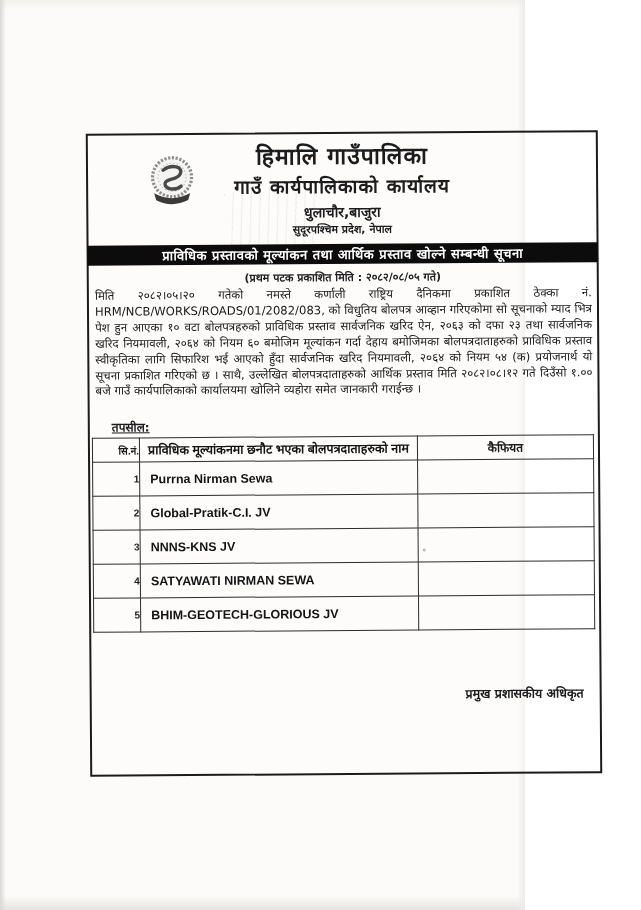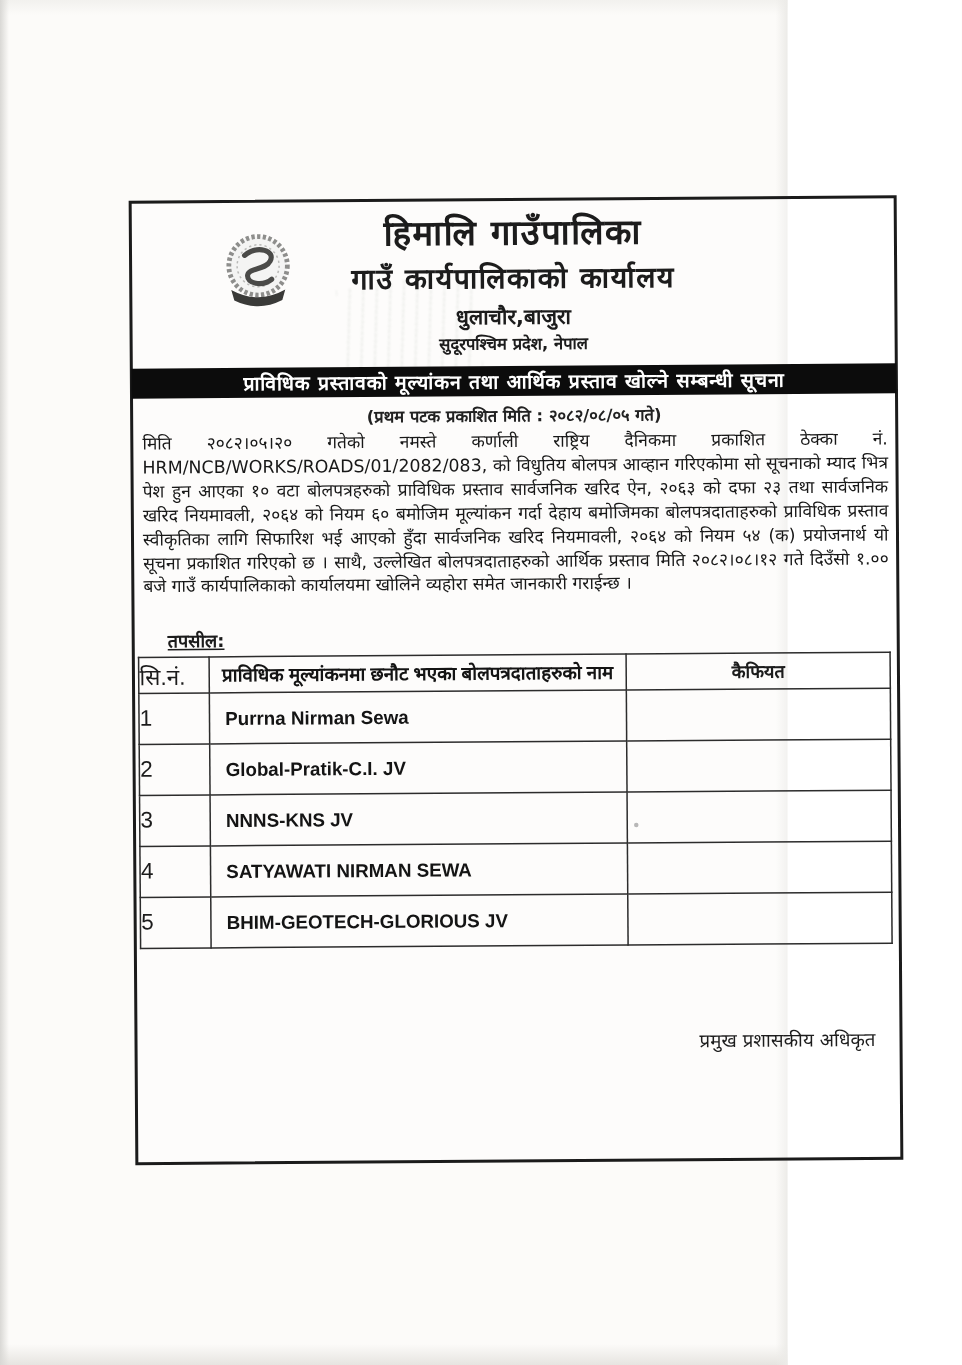--- a/index.html
+++ b/index.html
@@ -57,26 +57,26 @@
   }
   
   table.tbl{
     position:absolute;left:2px;top:302px;
     border-collapse:collapse;table-layout:fixed;width:498px;
     background:transparent;
   }
   .tbl th,.tbl td{border:1.3px solid #2c2c2c;padding:0;}
   .tbl th{font-size:12px;font-weight:bold;height:23px;text-align:center;}
   .tbl td{height:33px;}
-  .tbl .c-sn{width:46px;text-align:left;font-family:"Liberation Sans",sans-serif;font-size:15px;font-weight:normal;}
+  .tbl .c-sn{width:46px;text-align:right;font-family:"Liberation Sans",sans-serif;font-size:10px;font-weight:bold;}
   .tbl .c-name{width:277px;text-align:left;padding-left:10px;font-family:"Liberation Sans",sans-serif;font-size:12.5px;font-weight:bold;color:#141414;}
   .tbl .c-remark{width:175px;}
   .signature{
     position:absolute;right:16px;top:552px;
-    font-size:12.5px;font-weight:normal;color:#1d1d1d;
+    font-size:12.5px;font-weight:bold;color:#1d1d1d;
   }
   .noise-dot{position:absolute;width:3px;height:3px;border-radius:50%;background:#9a9a9a;opacity:0.7;}
 </style>
 </head>
 <body>
 
 <div class="scan-page">
   <div class="frame">
 
     <div class="emblem">

